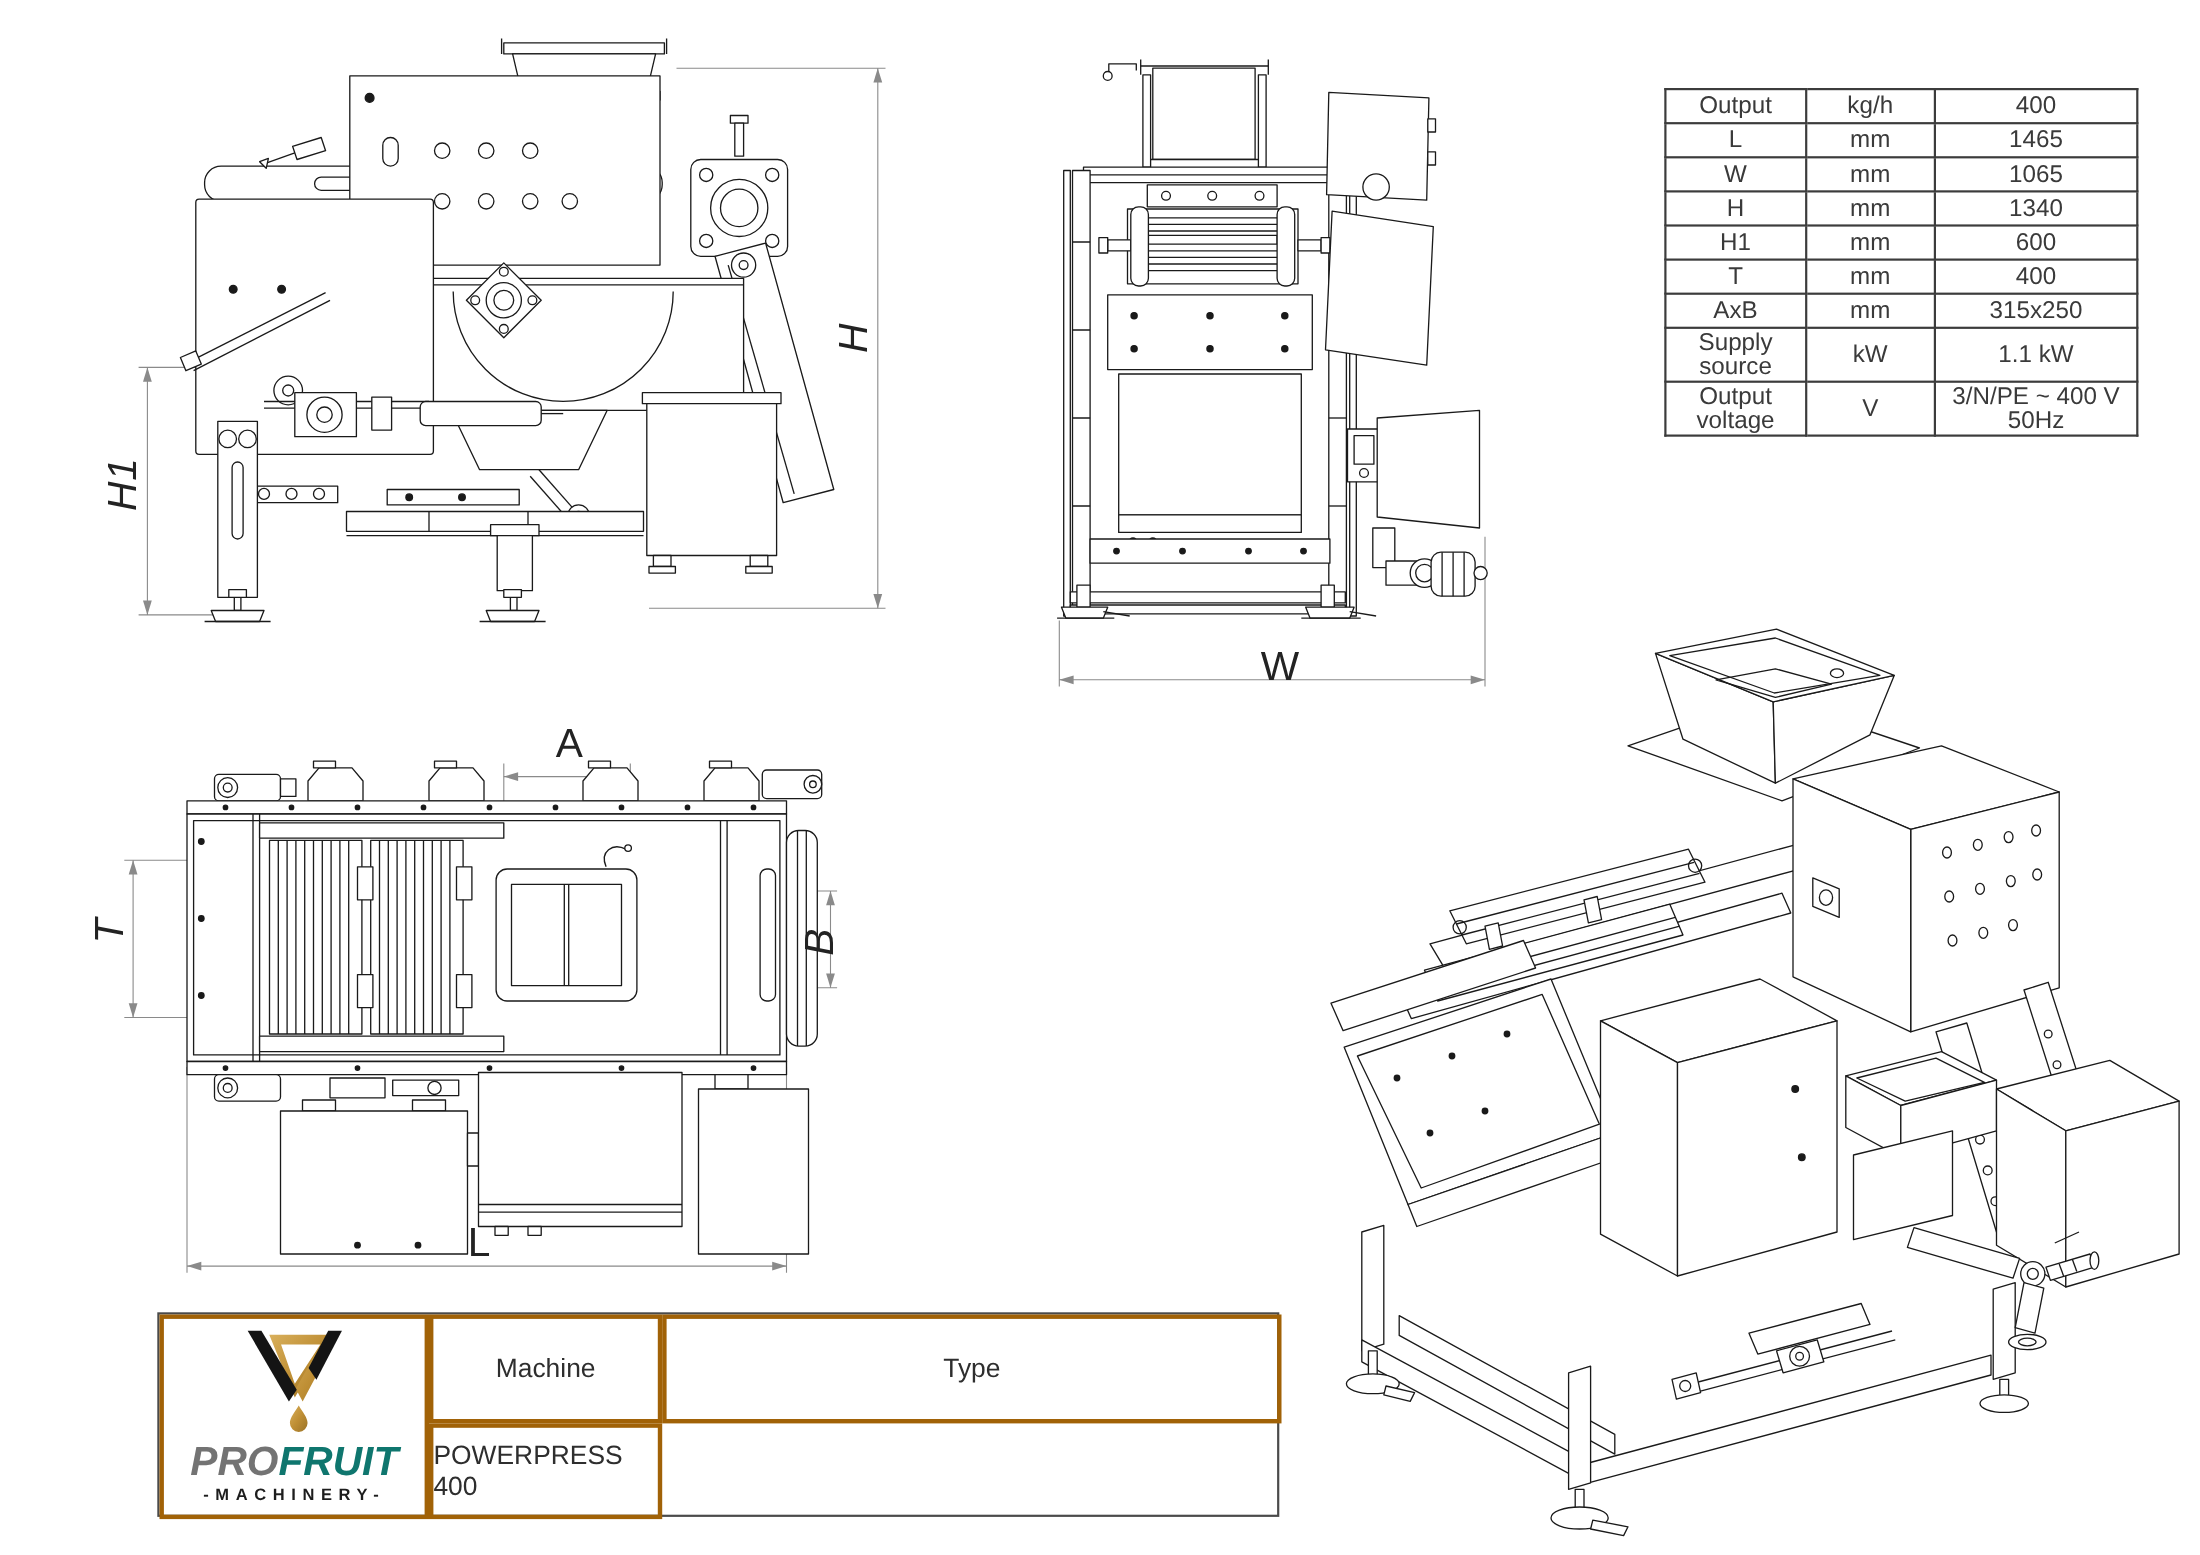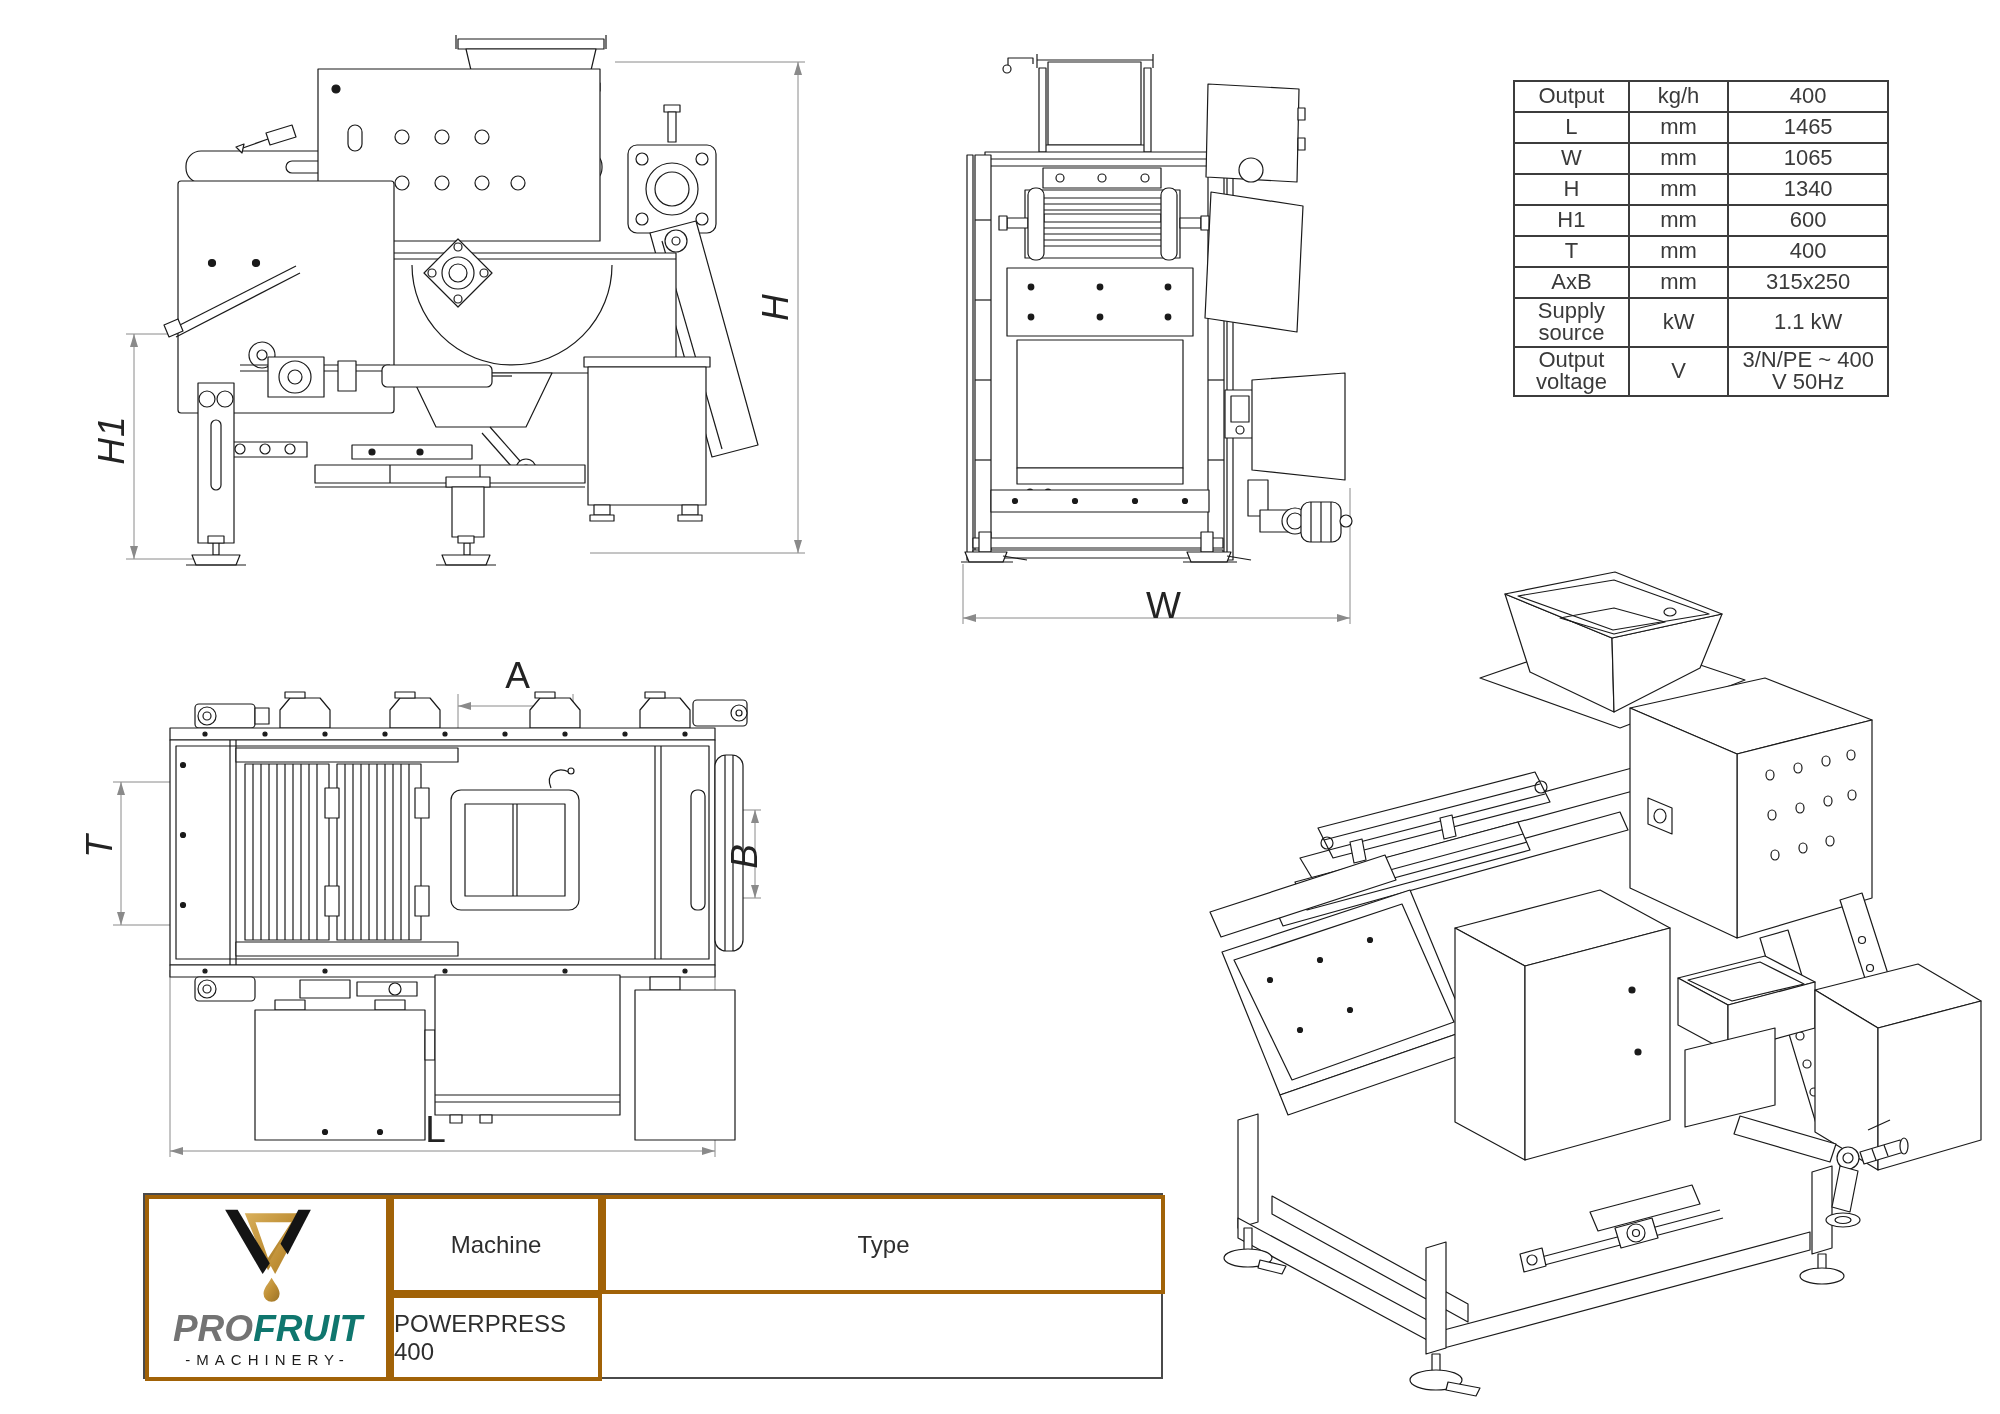--- a/index.html
+++ b/index.html
@@ -8,37 +8,37 @@
   #sheet { position:relative; width:2000px; height:1414px; background:#ffffff; overflow:hidden; }
 
   .view { position:absolute; }
 
   
   .dim-label { position:absolute; width:48px; height:48px; display:flex; align-items:center; justify-content:center;
                font-size:37px; color:#232323; letter-spacing:1px; }
   .dim-rot { transform:rotate(-90deg); font-style:italic; }
 
   
-  #spec-table { position:absolute; left:1513px; top:80px; width:376px; border-collapse:collapse; }
+  #spec-table { position:absolute; left:1513px; top:80px; width:431px; border-collapse:collapse; }
   #spec-table td { border:2px solid #3c3c3c; text-align:center; vertical-align:middle;
                    font-size:22px; color:#3a3a3a; line-height:1.02; padding:1px 4px; }
   #spec-table tr.r-std { height:31px; }
   #spec-table tr.r-tall { height:45px; }
 
   
   #title-block { position:absolute; left:143px; top:1193px; width:1020px; height:186px;
                  display:grid; grid-template-columns:245px 212px 563px; grid-template-rows:99px 87px;
                  border:2px solid #4a4a4a; background:#fff; }
   #title-block .cell { border:4px solid #a16207; display:flex; align-items:center; justify-content:center;
                        font-size:24px; color:#2e2e2e; }
   #logo-cell { grid-row:1 / span 2; display:flex; flex-direction:column; align-items:center; justify-content:center; gap:2px; }
   .brand-line1 { font-size:37px; font-weight:800; font-style:italic; letter-spacing:0px; line-height:1; }
   .brand-pro { color:#737373; }
   .brand-fruit { color:#0f766e; }
-  .brand-line2 { font-size:15px; font-weight:400; letter-spacing:6px; color:#1d1d1d; margin-top:2px; }
+  .brand-line2 { font-size:15px; font-weight:700; letter-spacing:6px; color:#1d1d1d; margin-top:2px; }
 </style>
 </head>
 <body>
 
 <div id="sheet">
 
   <svg class="view" style="left:90px;top:25px" width="715" height="545" viewBox="0 0 715 545">
 
     <g stroke="#8a8a8a" stroke-width="1" fill="none">
       <line x1="525" y1="37" x2="716" y2="37"></line>

